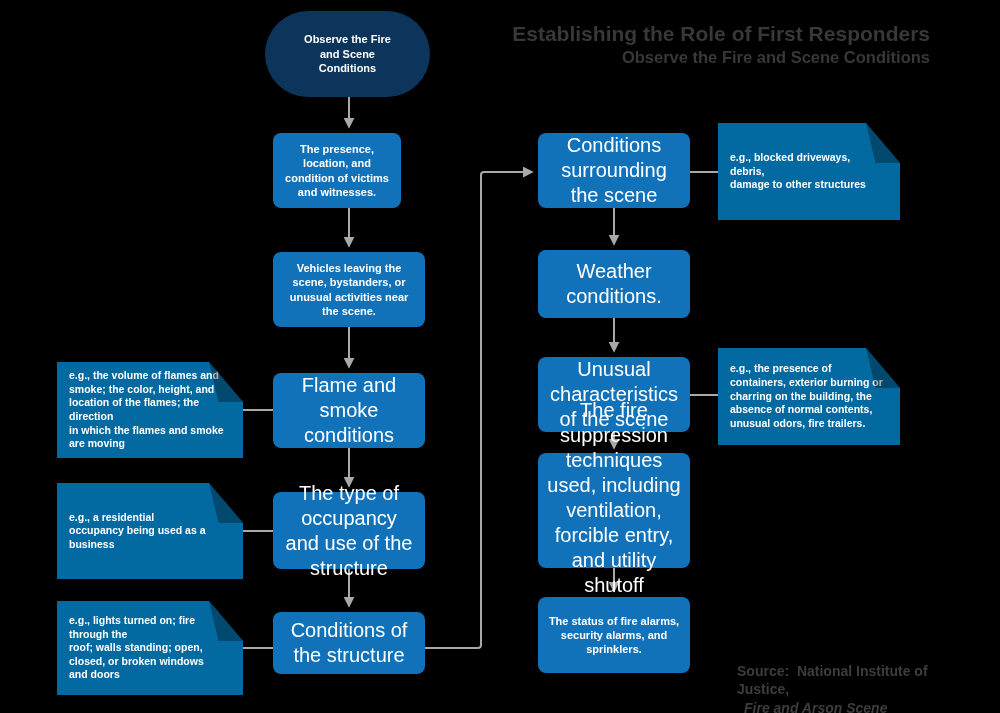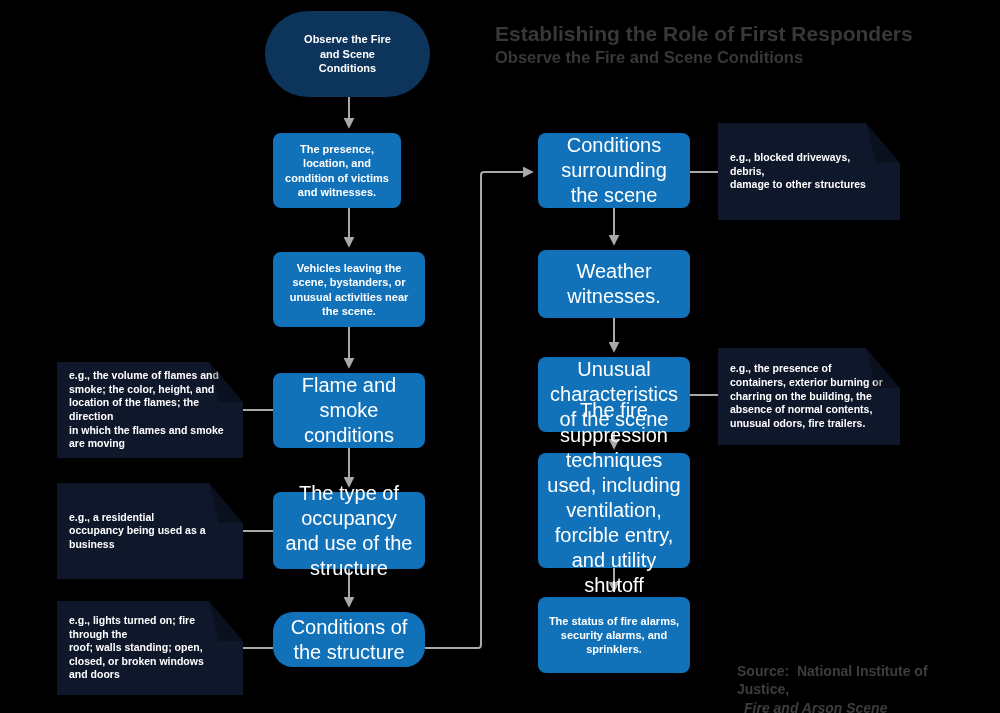--- a/index.html
+++ b/index.html
@@ -17,21 +17,21 @@
   .connectors {
     position: absolute;
     left: 0; top: 0;
     width: 1000px; height: 713px;
     pointer-events: none;
   }
 
   .title-block {
     position: absolute;
     left: 495px; top: 22px; width: 435px;
-    text-align: left;
+    text-align: right;
     color: #383838;
     font-weight: 700;
   }
   .title-line1 { font-size: 21px; line-height: 1.15; }
   .title-line2 { font-size: 16.5px; line-height: 1.4; }
 
   .start-node {
     position: absolute;
     left: 265px; top: 11px;
     width: 165px; height: 86px;
@@ -52,21 +52,21 @@
     display: flex; align-items: center; justify-content: center;
     color: #ffffff;
     text-align: center;
     padding: 4px 9px;
   }
   .box.small { font-size: 11px; font-weight: 700; line-height: 1.3; }
   .box.large { font-size: 20px; font-weight: 400; line-height: 1.25; }
 
   .callout {
     position: absolute;
-    background: #0f172a;
+    background: #0369a1;
     clip-path: polygon(0 0, calc(100% - 34px) 0, 100% 40px, 100% 100%, 0 100%);
     display: flex; align-items: center;
     color: #ffffff;
     font-size: 10.5px; font-weight: 700;
     line-height: 1.3;
     padding: 8px 12px;
     white-space: pre-line;
     text-align: left;
   }
   .callout::after {
@@ -128,25 +128,25 @@
 Conditions</div>
 
   <div class="box small" style="left:273px; top:133px; width:128px; height:75px;">The presence, location, and condition of victims and witnesses.</div>
 
   <div class="box small" style="left:273px; top:252px; width:152px; height:75px;">Vehicles leaving the scene, bystanders, or unusual activities near the scene.</div>
 
   <div class="box large" style="left:273px; top:373px; width:152px; height:75px;">Flame and smoke conditions</div>
 
   <div class="box large" style="left:273px; top:492px; width:152px; height:77px;">The type of occupancy and use of the structure</div>
 
-  <div class="box large" style="left:273px; top:612px; width:152px; height:55px;border-radius:20px;">Conditions of the structure</div>
+  <div class="box large" style="left:273px; top:612px; width:152px; height:62px;">Conditions of the structure</div>
 
   <div class="box large" style="left:538px; top:133px; width:152px; height:75px;">Conditions surrounding the scene</div>
 
-  <div class="box large" style="left:538px; top:250px; width:152px; height:68px;">Weather witnesses.</div>
+  <div class="box large" style="left:538px; top:250px; width:152px; height:68px;">Weather conditions.</div>
 
   <div class="box large" style="left:538px; top:357px; width:152px; height:75px;">Unusual characteristics of the scene</div>
 
   <div class="box large" style="left:538px; top:453px; width:152px; height:115px;">The fire suppression techniques used, including ventilation, forcible entry, and utility shutoff measures.</div>
 
   <div class="box small" style="left:538px; top:597px; width:152px; height:76px;">The status of fire alarms, security alarms, and sprinklers.</div>
 
   <div class="callout" style="left:57px; top:362px; width:186px; height:96px;">e.g., the volume of flames and
 smoke; the color, height, and
 location of the flames; the

